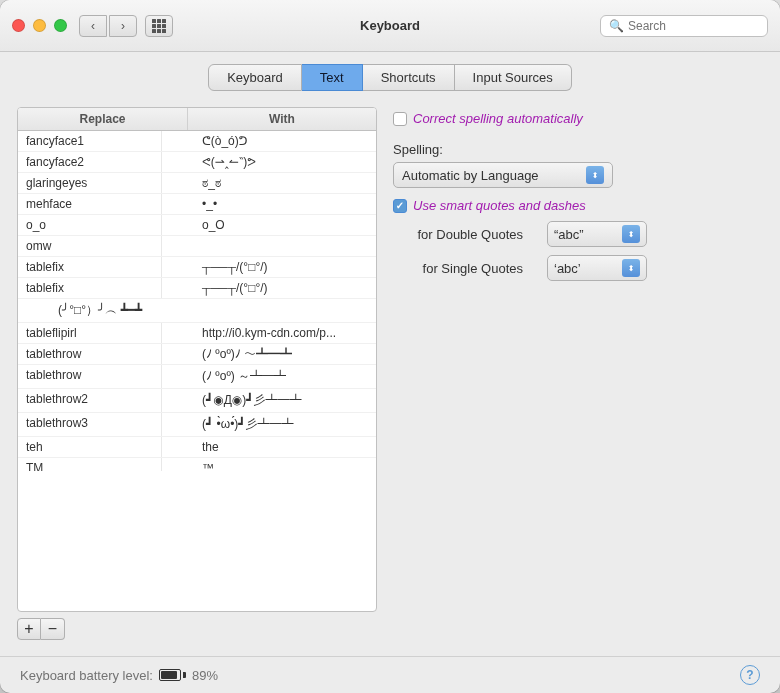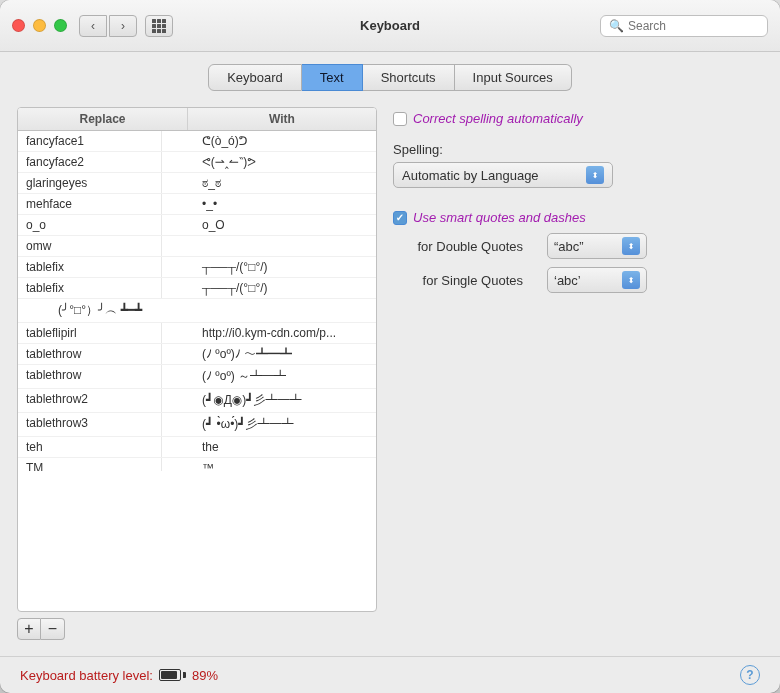--- a/index.html
+++ b/index.html
@@ -287,21 +287,21 @@
       background: linear-gradient(to bottom, #7ab3e8, #5590d9);
       border-radius: 3px;
       display: flex;
       align-items: center;
       justify-content: center;
       color: white;
       font-size: 8px;
       margin-left: 8px;
     }
     .smart-quotes-section {
-      margin-top: 12px;
+      margin-top: 0;
     }
     .field-row {
       display: flex;
       align-items: center;
       gap: 24px;
       margin-top: 8px;
     }
     .field-label {
       font-size: 13px;
       color: #333;
@@ -339,21 +339,21 @@
       display: flex;
       align-items: center;
       justify-content: space-between;
       border-top: 1px solid #d0d0d0;
     }
     .battery-info {
       display: flex;
       align-items: center;
       gap: 6px;
       font-size: 13px;
-      color: #b91c1c;
+      color: #737373;
     }
     .battery-icon {
       display: inline-flex;
       align-items: center;
       gap: 1px;
     }
     .battery-body {
       width: 22px;
       height: 12px;
       border: 1.5px solid #333;

